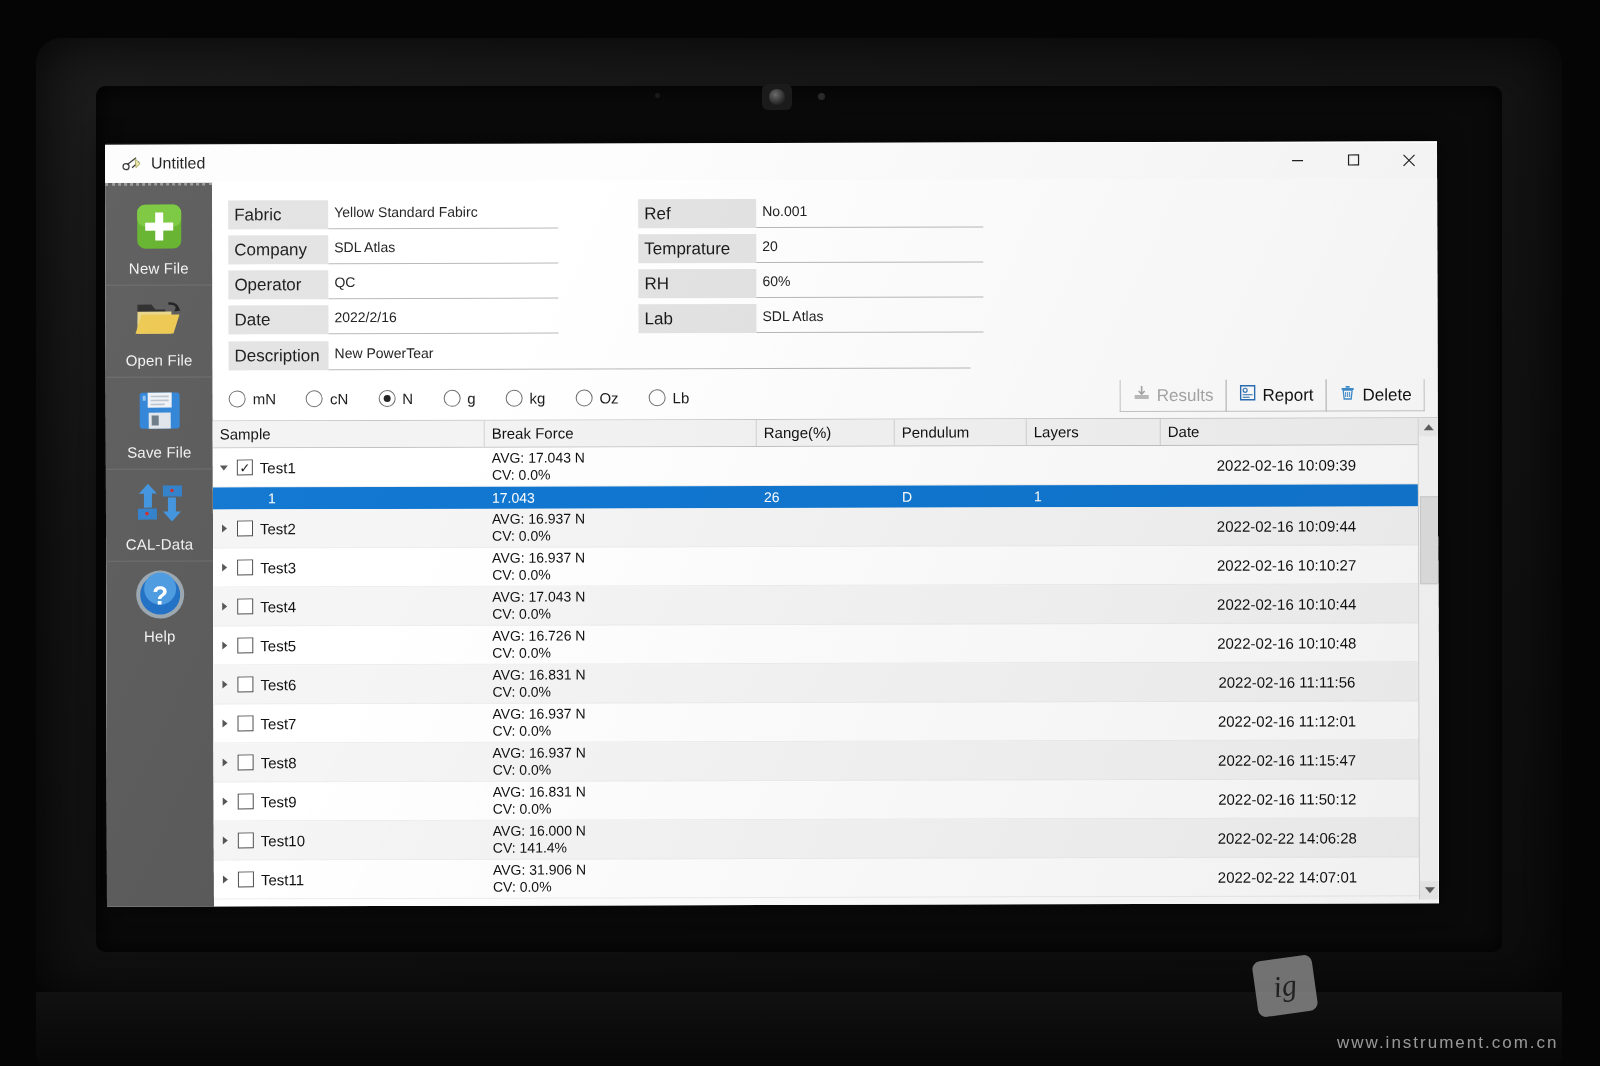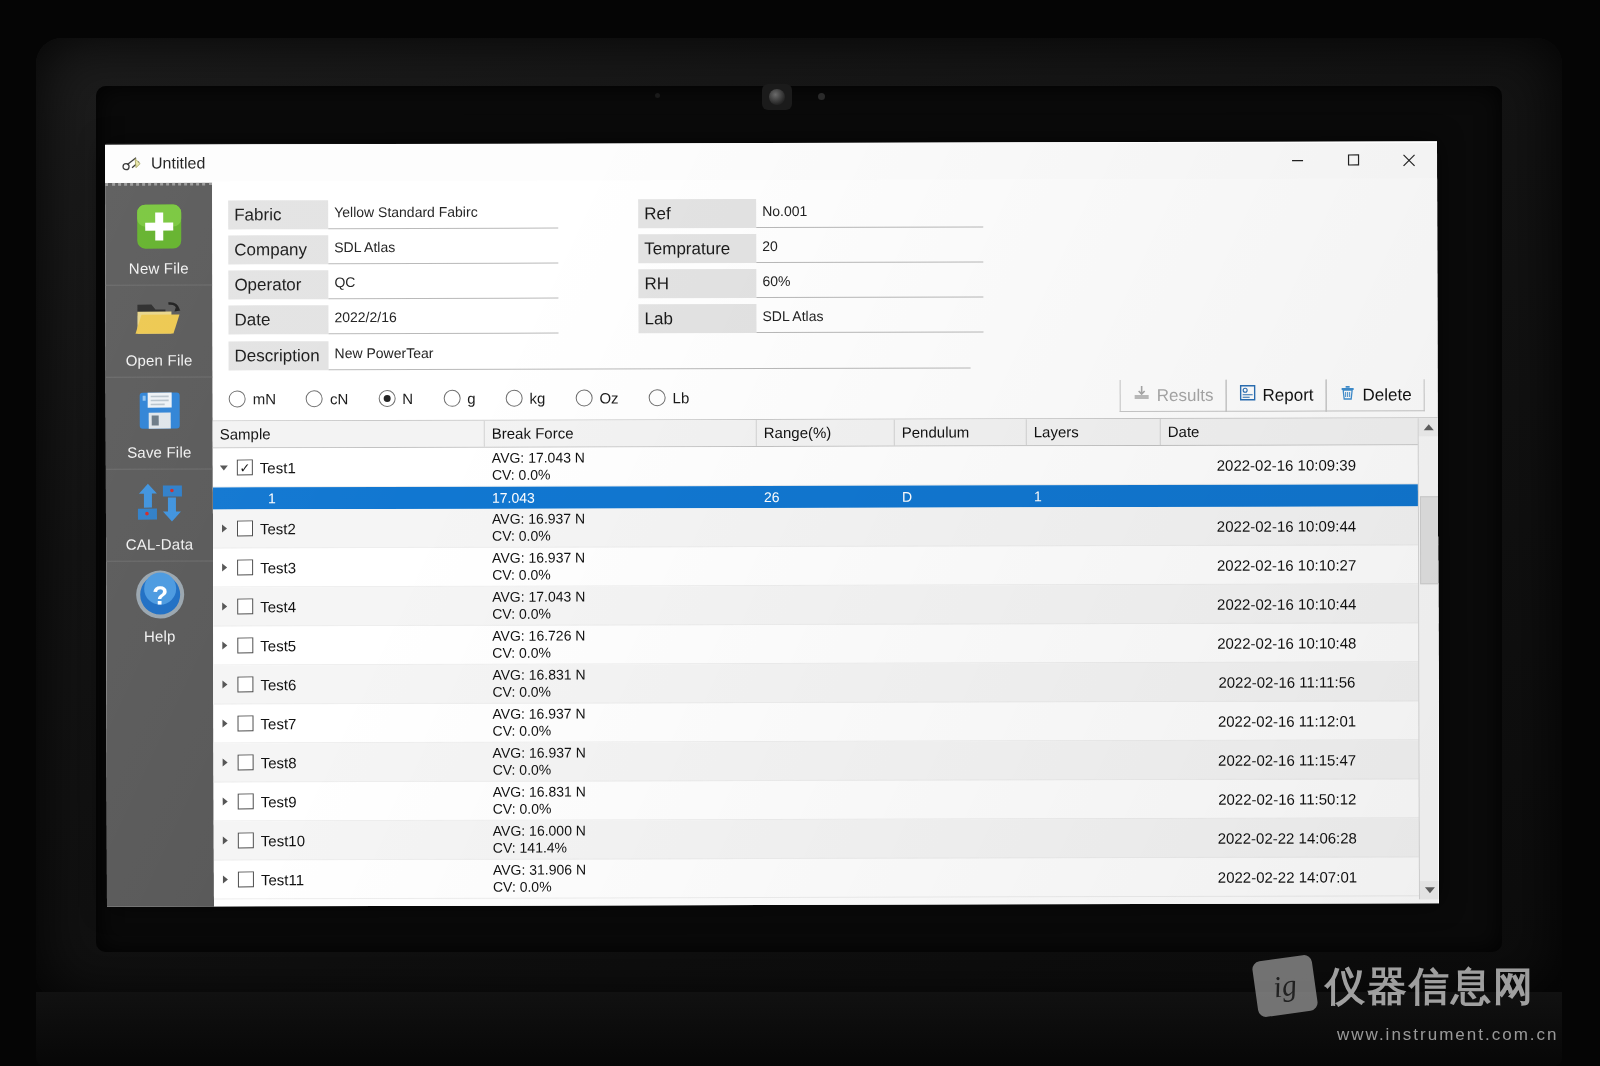--- a/index.html
+++ b/index.html
@@ -152,21 +152,21 @@
     position:absolute;left:1255px;top:958px;width:330px;height:86px;
     opacity:.72;pointer-events:none;
   }
   .wm-row{display:flex;align-items:center;gap:10px;}
   .wm-badge{
     width:60px;height:56px;background:#9a9a9a;transform:rotate(-8deg);
     border-radius:8px;display:flex;align-items:center;justify-content:center;
     color:#2a2a2a;font-size:30px;font-style:italic;font-family:"Liberation Serif",serif;
   }
   .wm-cn{color:#d8d8d8;font-size:40px;font-weight:bold;letter-spacing:2px;white-space:nowrap;font-family:"DejaVu Sans",sans-serif;}
-  .wm-url{color:#cfcfcf;font-size:17px;letter-spacing:2px;margin-left:82px;margin-top:11px;white-space:nowrap;}
+  .wm-url{color:#cfcfcf;font-size:17px;letter-spacing:2px;margin-left:82px;margin-top:19px;white-space:nowrap;}
 
   
   .glare{
     position:absolute;left:106px;top:143px;width:1332px;height:762px;
     pointer-events:none;
     background:linear-gradient(115deg,rgba(255,255,255,.05) 0%,rgba(255,255,255,0) 28%,rgba(0,0,0,.035) 72%,rgba(0,0,0,.06) 100%);
   }
 </style>
 </head>
 <body>
@@ -626,17 +626,16 @@
   </div>
 
   <div class="glare"></div>
 
   <div class="hinge"></div>
   <div class="chin"></div>
 
   <div class="watermark">
     <div class="wm-row">
       <div class="wm-badge">ig</div>
-      <div class="wm-cn">仪器信息网</div>
     </div>
     <div class="wm-url">www.instrument.com.cn</div>
   </div>
 </div>
 
 </body></html>

